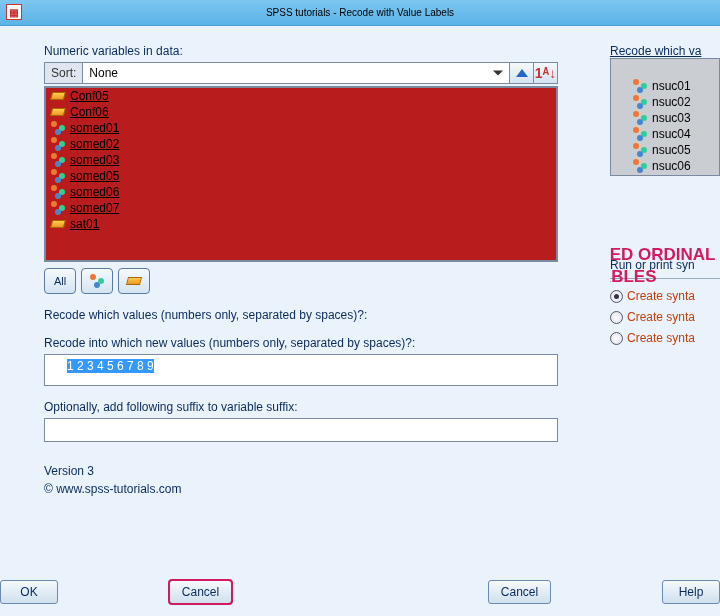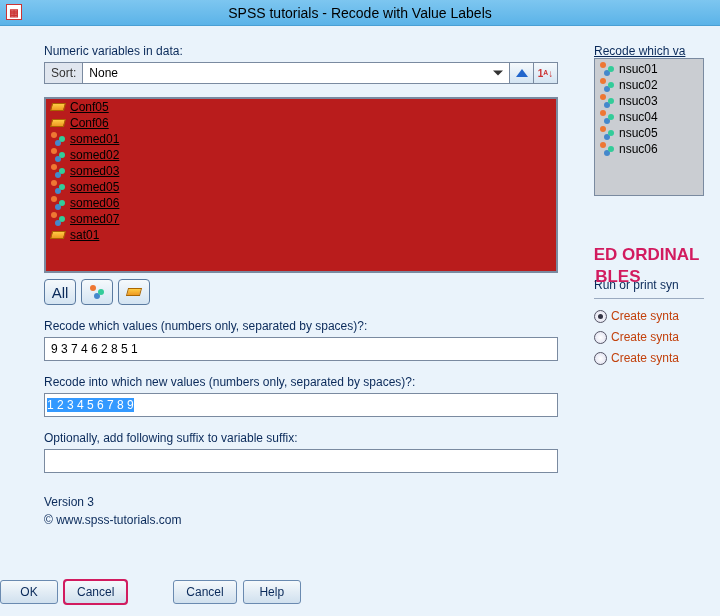--- a/index.html
+++ b/index.html
@@ -28,34 +28,35 @@
     align-items: center;
     justify-content: center;
     font-size: 10px;
     color: #c33;
     font-weight: bold;
   }
   .title-text {
     text-align: center;
     line-height: 26px;
     color: #000;
-    font-size: 14px;
+    font-size: 10px;
   }
   .main {
     padding: 18px 0 4px 44px;
     display: flex;
     gap: 36px;
+    justify-content: space-between;
   }
   .left-col { width: 514px; }
   .right-col { width: 110px; overflow: hidden; position: relative; }
   .label { color: #0a2a5a; margin-bottom: 4px; }
   .sort-row {
     display: flex;
     align-items: stretch;
-    margin-bottom: 13px;
+    margin-bottom: 2px;
   }
   .sort-label {
     background: #e0e6ef;
     border: 1px solid #7a8aa0;
     padding: 3px 6px;
     color: #333;
   }
   .sort-select {
     flex: 1;
     background: #fff;
@@ -83,21 +84,21 @@
     justify-content: center;
   }
   .sort-btn .triangle-up {
     width: 0; height: 0;
     border-left: 6px solid transparent;
     border-right: 6px solid transparent;
     border-bottom: 8px solid #2266cc;
   }
   .sort-btn .sort-az {
     color: #c33;
-    font-size: 10px;
+    font-size: 14px;
     font-weight: bold;
   }
   .listbox {
     border: 2px solid #7a8aa0;
     background: #b91c1c;
     height: 176px;
     overflow-y: auto;
     text-decoration: underline;
   }
   .list-item {
@@ -140,21 +141,21 @@
     margin-top: 6px;
   }
   .filter-btn {
     width: 32px; height: 26px;
     background: linear-gradient(#f5f9fc, #d4e4f2);
     border: 1px solid #5a7aa0;
     border-radius: 4px;
     display: flex;
     align-items: center;
     justify-content: center;
-    font-size: 15px;
+    font-size: 11px;
     color: #0a2a5a;
   }
   .section-label {
     margin-top: 14px;
     color: #0a2a5a;
   }
   .text-input {
     width: 100%;
     border: 1px solid #7a8aa0;
     padding: 4px 6px;
@@ -167,41 +168,41 @@
     background: #fff;
   }
   .sel-text {
     background: #3399ff;
     color: #fff;
     padding: 0 0;
   }
   .input-like {
     width: 100%;
     border: 1px solid #7a8aa0;
-    padding: 4px 2px;
+    padding: 4px 22px;
     margin-top: 4px;
-    height: 24px;
+    height: 32px;
     background: #fff;
     line-height: 15px;
   }
   .info-text {
     margin-top: 20px;
     color: #0a2a5a;
     line-height: 18px;
   }
   .right-label {
     color: #0a2a5a;
     white-space: nowrap;
     text-decoration: underline;
   }
   .right-listbox {
     border: 1px solid #7a8aa0;
     background: #cacdd2;
-    height: 138px;
-    padding: 2px;
+    height: 118px;
+    padding: 19px;
   }
   .right-listbox .list-item { padding: 1px 3px; }
   .autorec-label {
     position: absolute;
     left: -112px;
     top: 200px;
     color: #d21b5f;
     font-weight: bold;
     font-size: 17px;
     text-align: center;
@@ -242,21 +243,21 @@
     border-radius: 50%;
     background: #334;
     left: 3px; top: 3px;
   }
   .button-row {
     position: absolute;
     bottom: 12px;
     left: 0;
     width: 720px;
     display: flex;
-    justify-content: flex-start;
+    justify-content: space-between;
     gap: 6px;
     margin-top: 24px;
   }
   .dlg-btn {
     min-width: 58px;
     padding: 4px 12px;
     background: linear-gradient(#f5f9fc, #d0e0ee);
     border: 1px solid #6a8ab0;
     border-radius: 3px;
     color: #0a2a5a;
@@ -340,21 +341,20 @@
         </div>
       <div class="filter-btn">
           <span class="icon-nominal"></span>
         </div>
       <div class="filter-btn">
           <span class="icon-ruler"></span>
         </div>
     </div>
 
     <div class="section-label">Recode which values (numbers only, separated by spaces)?:</div>
-    <input class="text-input" value="9 3 7 4 6 2 8 5 1" style="">
 
     <div class="section-label">Recode into which new values (numbers only, separated by spaces)?:</div>
     <div class="input-like sel-input"><span class="sel-text">1 2 3 4 5 6 7 8 9</span></div>
 
     <div class="section-label">Optionally, add following suffix to variable suffix:</div>
     <input class="text-input" value="" style="">
 
     <div class="info-text">
       <div>Version 3</div>
       <div>© www.spss-tutorials.com</div>

